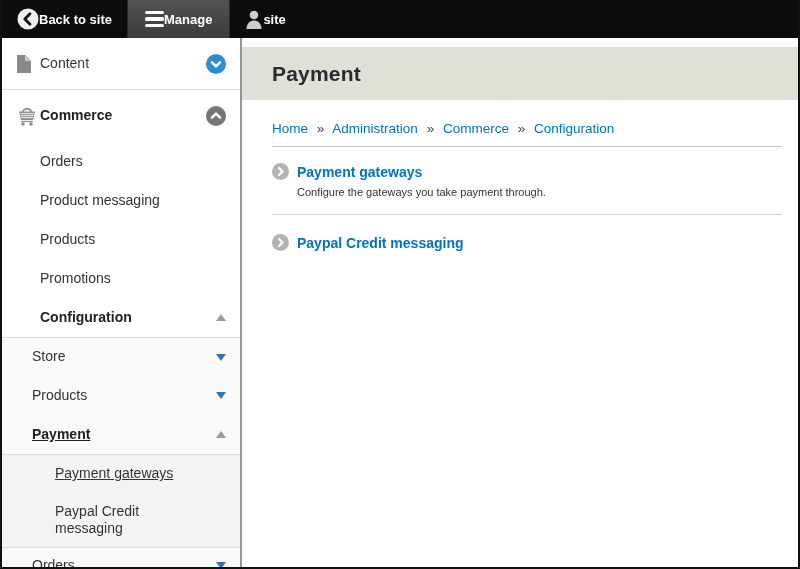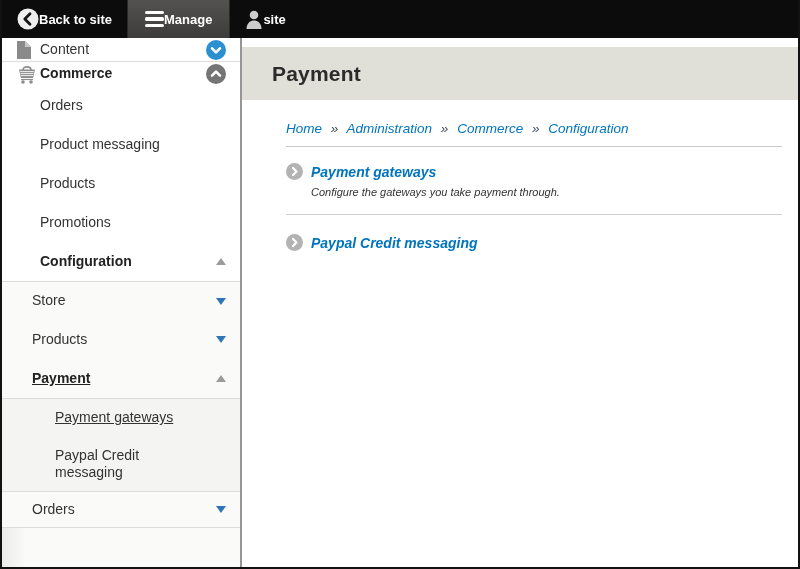--- a/index.html
+++ b/index.html
@@ -38,21 +38,21 @@
     content:""; position:absolute; inset:0; pointer-events:none;
     background:linear-gradient(to right, rgba(0,0,0,0.06), rgba(0,0,0,0) 24px);
   }
   .nav-item {
     display:flex; align-items:center; height:39px; background:#fff;
     font-size:14px; color:#333; cursor:pointer; position:relative; padding-right:14px;
   }
   .nav-item .nav-label { flex:1; line-height:1.25; }
   .nav-item.bold .nav-label { font-weight:bold; color:#222; }
   .nav-item.underline .nav-label { text-decoration:underline; }
-  .lvl1 { padding-left:14px; height:24px;justify-content:flex-end; }
+  .lvl1 { padding-left:14px; height:52px;justify-content:flex-end; }
   .lvl1 .nav-icon { width:24px; flex:none; display:flex; align-items:center; }
   .lvl2 { padding-left:38px; }
   .lvl3 { padding-left:30px; }
   .lvl4 { padding-left:53px; }
   .nav-item.div-bottom { border-bottom:1px solid #dcdcdc; }
   .nav-item.div-top { border-top:1px solid #dcdcdc; }
   .bg-sub { background:#fafaf8; }
   .bg-subsub { background:#f4f4f2; }
   .nav-item.tall { height:54px; align-items:center; }
   .nav-item.short { height:37px; }
@@ -61,21 +61,21 @@
   .tri { width:0; height:0; border-left:5.5px solid transparent; border-right:5.5px solid transparent; }
   .tri.down-blue { border-top:7px solid #2e76b6; }
   .tri.up-gray { border-bottom:7px solid #9b9b9b; }
 
   
   .main { flex:1; background:#fff; padding-top:9px; overflow:hidden; }
   .page-header {
     height:53px; background:#e0dfd8; display:flex; align-items:center; padding:0 30px;
   }
   .page-header h1 { font-size:21px; color:#2b2b2b; letter-spacing:0.2px; }
-  .content { padding:0 16px 0 44px;font-style:italic; }
+  .content { padding:0 16px 0 30px; }
   .breadcrumb { margin-top:21px; font-size:13.5px; }
   .breadcrumb a { color:#0074bd; text-decoration:none; cursor:pointer; }
   .breadcrumb .sep { color:#3c4a55; margin:0 5px; }
   .bc-divider { margin-top:10px; border-bottom:1px solid #c8c8c8; }
   .admin-item { margin-top:16px; }
   .admin-item .title-row { display:flex; align-items:center; gap:8px; }
   .admin-link { font-size:14px; font-weight:bold; color:#0074bd; text-decoration:none; cursor:pointer; }
   .admin-desc { margin:6px 0 0 25px; font-size:11px; color:#333; }
   .item-divider { margin-top:16px; border-bottom:1px solid #cfcfcf; }
   .admin-item.second { margin-top:19px; }

